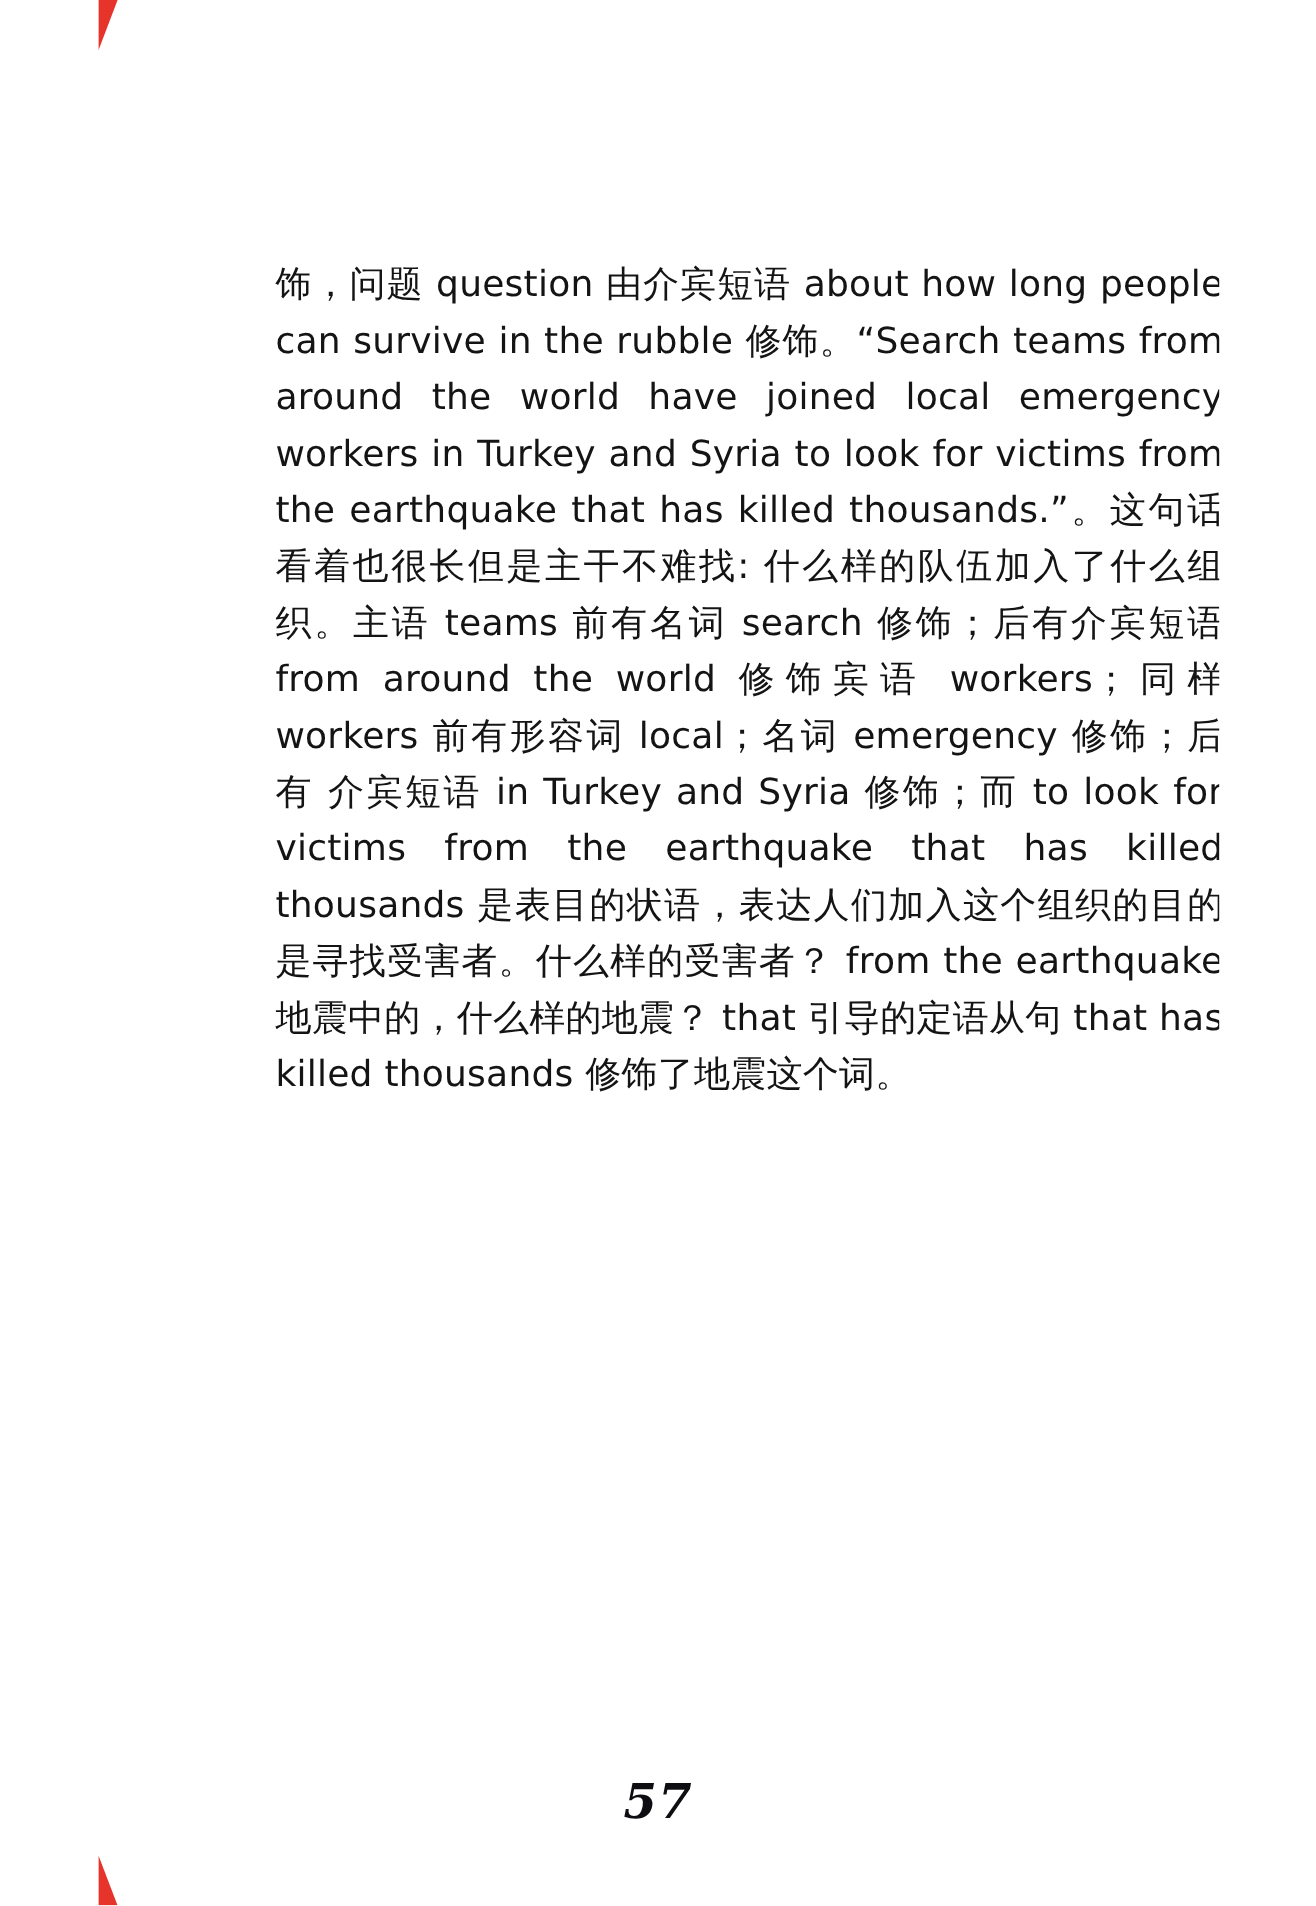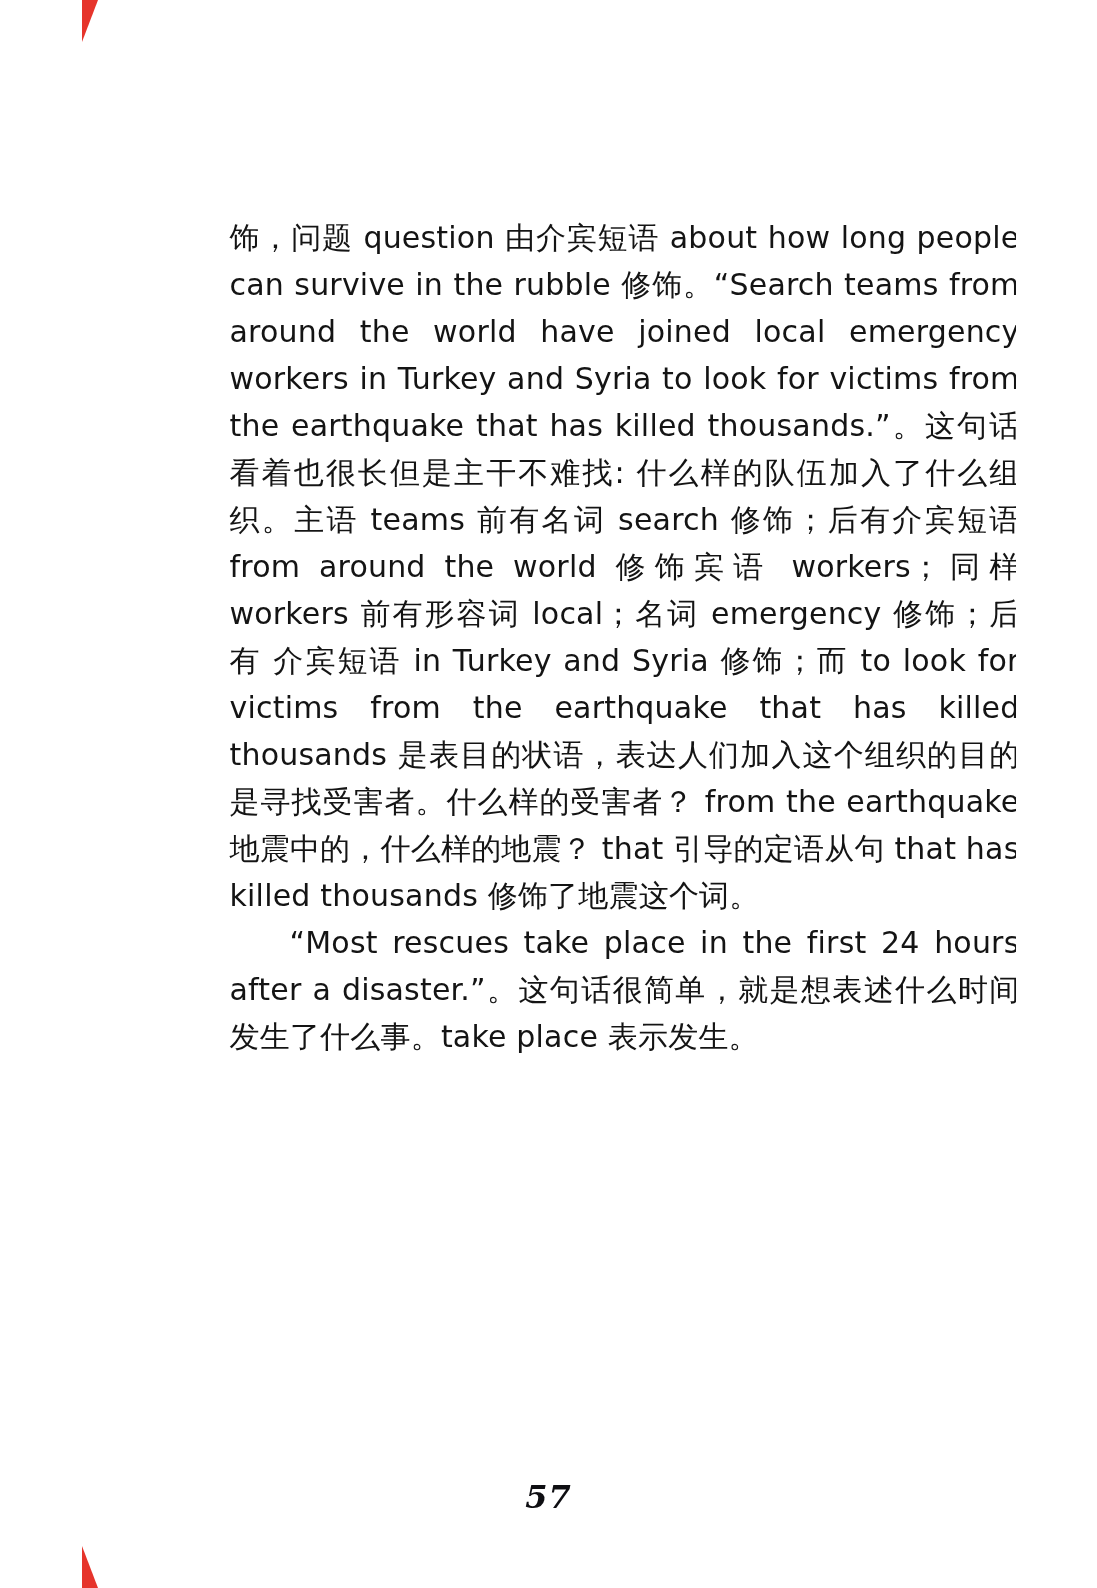--- a/index.html
+++ b/index.html
@@ -36,21 +36,21 @@
   }
   .page-number {
     position: absolute;
     left: 0;
     right: 0;
     top: 1478px;
     text-align: center;
     font-family: "DejaVu Serif", "Liberation Serif", serif;
     font-weight: 700;
     font-style: italic;
-    font-size: 32px;
+    font-size: 40px;
     color: #0e0e12;
     letter-spacing: 1px;
   }
   .crop-mark {
     position: absolute;
     width: 0;
     height: 0;
   }
   .crop-mark.tl {
     left: 0;
@@ -67,17 +67,16 @@
 </style>
 </head>
 <body>
 
 <div class="page">
   <div class="crop-mark tl"></div>
   <div class="crop-mark bl"></div>
 
   <div class="content" id="paragraphs">
       <p class="para">饰，问题 question 由介宾短语 about how long people can survive in the rubble 修饰。“Search teams from around the world have joined local emergency workers in Turkey and Syria to look for victims from the earthquake that has killed thousands.”。这句话看着也很长但是主干不难找: 什么样的队伍加入了什么组织。主语 teams 前有名词 search 修饰；后有介宾短语 from around the world 修饰宾语 workers；同样 workers 前有形容词 local；名词 emergency 修饰；后有 介宾短语 in Turkey and Syria 修饰；而 to look for victims from the earthquake that has killed thousands 是表目的状语，表达人们加入这个组织的目的是寻找受害者。什么样的受害者？ from the earthquake 地震中的，什么样的地震？ that 引导的定语从句 that has killed thousands 修饰了地震这个词。</p>
-      <p class="para indent">“Most rescues take place in the first 24 hours after a disaster.”。这句话很简单，就是想表述什么时间发生了什么事。take place 表示发生。</p>
     </div>
 
   <div class="page-number">57</div>
 </div>
 
 </body></html>

